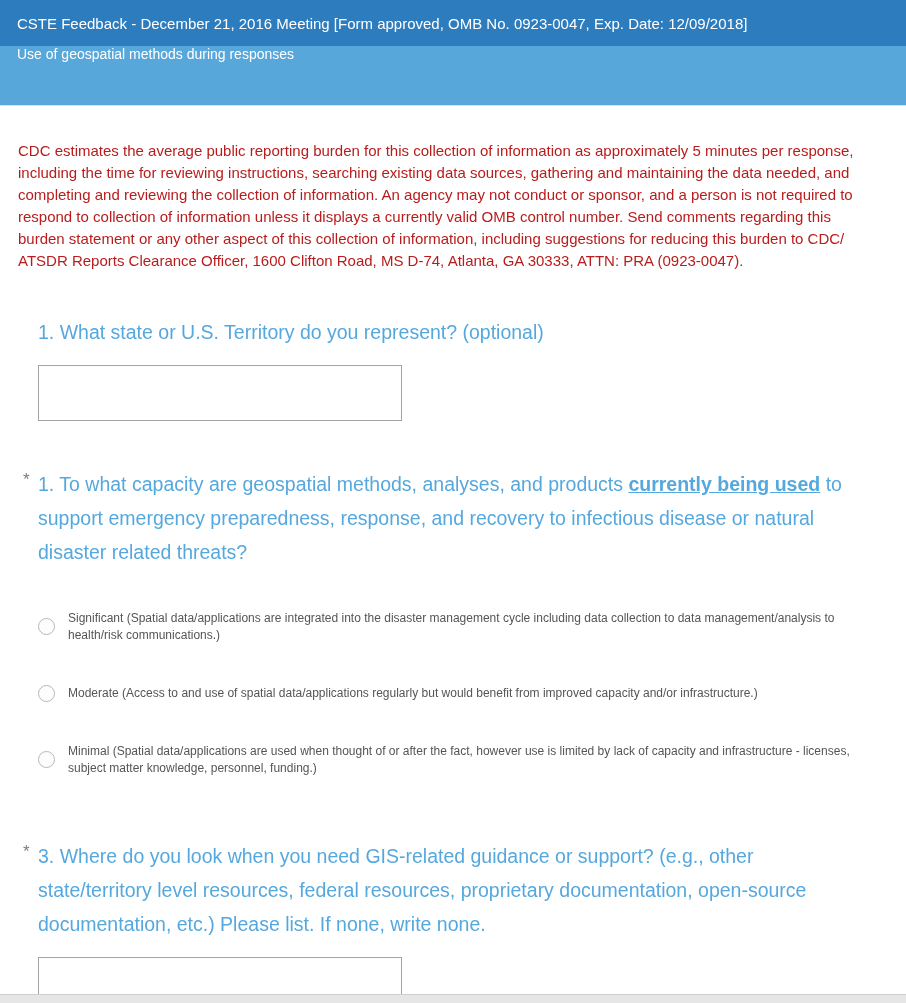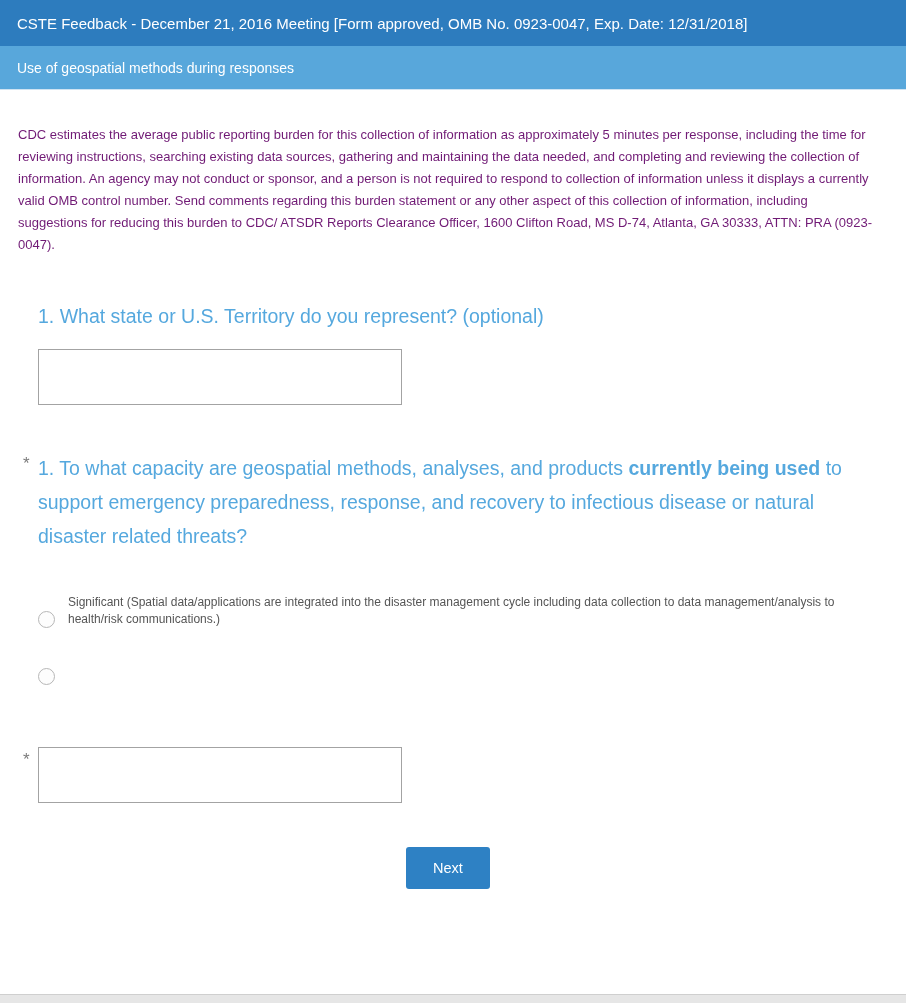--- a/index.html
+++ b/index.html
@@ -17,54 +17,54 @@
   .topbar {
     height: 46px;
     background: #2d7cbe;
     color: #ffffff;
     display: flex;
     align-items: center;
     padding: 0 17px;
     font-size: 15px;
   }
   .subbar {
-    height: 44px;
+    height: 60px;
     background: #58a7db;
     color: #ffffff;
     display: flex;
-    align-items: center;
+    align-items: flex-start;
     padding: 0 17px;
     font-size: 14px;
     border-bottom: 1px solid #cfe3f2;
   }
 
   
   .content {
     padding: 34px 28px 0 18px;
   }
   .burden-text {
-    font-size: 13px;
+    font-size: 15px;
     line-height: 22px;
-    color: #701a75;
+    color: #b91c1c;
     max-width: 862px;
     white-space: pre-line;
   }
 
   .question {
     margin-left: 20px;
     position: relative;
   }
   .q-title {
     color: #55a8de;
     font-size: 19.5px;
     line-height: 34px;
     font-weight: 400;
     max-width: 810px;
   }
-  .q-title .bold-seg { font-weight: 700; }
+  .q-title .bold-seg { font-weight: 700; text-decoration: underline; }
   .required-star {
     position: absolute;
     left: -15px;
     top: 3px;
     color: #7b7b7b;
     font-size: 17px;
     font-weight: 400;
   }
 
   .q1-block { margin-top: 43px; }
@@ -83,21 +83,21 @@
     font-size: 14px;
     color: #333;
     padding: 6px 8px;
     outline: none;
     border-radius: 0;
   }
 
   .options { margin-top: 16px; }
   .option-row {
     display: flex;
-    align-items: flex-end;
+    align-items: center;
     margin-bottom: 13px;
     cursor: pointer;
     max-width: 830px;
     margin-top: 40px;
   }
   .radio-circle {
     flex: 0 0 auto;
     width: 17px;
     height: 17px;
     border: 1px solid #b7b7b7;
@@ -136,21 +136,21 @@
     bottom: 0;
     height: 9px;
     background: #e6e6e6;
     border-top: 1px solid #cfcfcf;
   }
 </style>
 </head>
 <body>
 
 <div class="topbar">
-  <span>CSTE Feedback - December 21, 2016 Meeting [Form approved, OMB No. 0923-0047, Exp. Date: 12/31/2018]</span>
+  <span>CSTE Feedback - December 21, 2016 Meeting [Form approved, OMB No. 0923-0047, Exp. Date: 12/09/2018]</span>
 </div>
 
 <div class="subbar">
   <span>Use of geospatial methods during responses</span>
 </div>
 
 <div class="content">
 
   <div class="burden-text">CDC estimates the average public reporting burden for this collection of information as approximately 5 minutes per response, including the time for reviewing instructions, searching existing data sources, gathering and maintaining the data needed, and completing and reviewing the collection of information.  An agency may not conduct or sponsor, and a person is not required to respond to collection of information unless it displays a currently valid OMB control number.  Send comments regarding this burden statement or any other aspect of this collection of information, including suggestions for reducing this burden to CDC/ ATSDR Reports Clearance Officer, 1600  Clifton Road, MS D-74, Atlanta, GA 30333, ATTN: PRA (0923-0047).</div>
 
@@ -163,26 +163,32 @@
     <span class="required-star">*</span>
     <div class="q-title"><span>1. To what capacity are geospatial methods, analyses, and products </span><span class="bold-seg">currently being used</span><span> to support emergency preparedness, response, and recovery to infectious disease or natural disaster related threats?</span></div>
 
     <div class="options">
       <div class="option-row">
         <span class="radio-circle"></span>
         <span class="option-label">Significant (Spatial data/applications are integrated into the disaster management cycle including data collection to data management/analysis to health/risk communications.)</span>
       </div>
       <div class="option-row">
         <span class="radio-circle"></span>
+        <span class="option-label">Moderate (Access to and use of spatial data/applications regularly but would benefit from improved capacity and/or infrastructure.)</span>
+      </div>
+      <div class="option-row">
+        <span class="radio-circle"></span>
+        <span class="option-label">Minimal (Spatial data/applications are used when thought of or after the fact, however use is limited by lack of capacity and infrastructure - licenses, subject matter knowledge, personnel, funding.)</span>
       </div>
     </div>
   </div>
 
   <div class="question q3-block">
     <span class="required-star">*</span>
+    <div class="q-title">3. Where do you look when you need GIS-related guidance or support? (e.g., other state/territory level resources, federal resources, proprietary documentation, open-source documentation, etc.) Please list. If none, write none.</div>
     <textarea class="answer-box" style=""></textarea>
   </div>
 
   <div class="button-row">
     <button class="next-button">Next</button>
   </div>
 
 </div>
 
 <div class="bottom-strip"></div>

